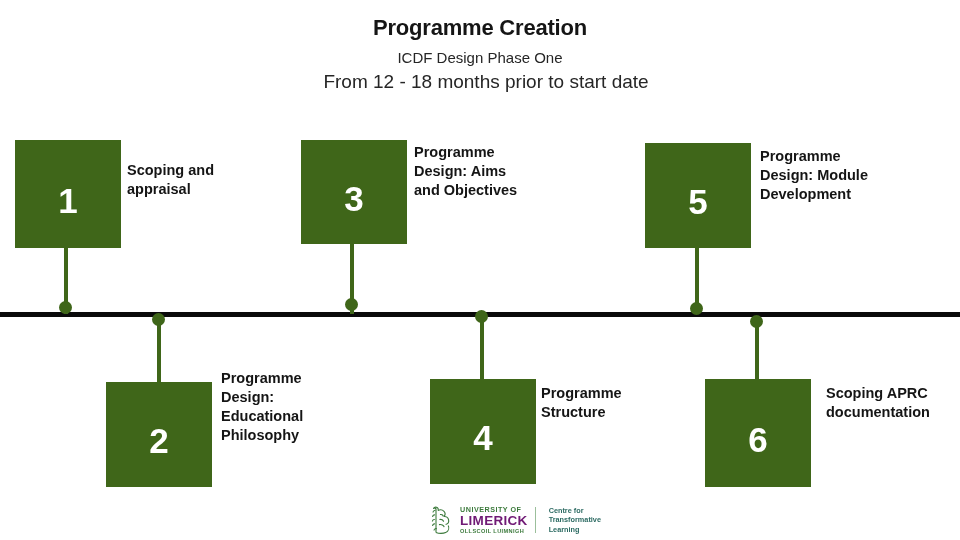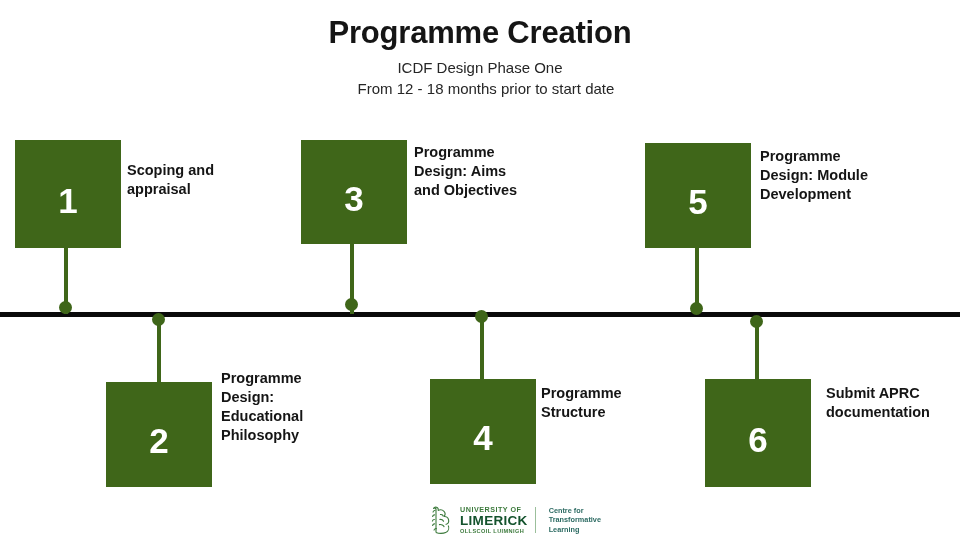--- a/index.html
+++ b/index.html
@@ -23,36 +23,36 @@
 
   
   .header {
     position: absolute;
     left: 0;
     top: 16px;
     width: 960px;
     text-align: center;
   }
   .title {
-    font-size: 31px;
+    font-size: 22px;
     font-weight: bold;
     color: #151515;
     letter-spacing: -0.2px;
     line-height: 1.12;
     margin: 0;
   }
   .subtitle {
     font-size: 15px;
     font-weight: normal;
     color: #262626;
     line-height: 1.25;
     margin: 8px 0 0 0;
   }
   .subtitle2 {
-    font-size: 15px;
+    font-size: 19px;
     font-weight: normal;
     color: #262626;
     line-height: 1.25;
     margin: 3px 0 0 0;
     padding-left: 12px;
   }
 
   
   .timeline-axis {
     position: absolute;
@@ -126,21 +126,21 @@
   }
   .ul-uni {
     font-size: 7.2px;
     font-weight: bold;
     color: #3c7a3c;
     letter-spacing: 0.5px;
   }
   .ul-lim {
     font-size: 13.5px;
     font-weight: bold;
-    color: #14532d;
+    color: #701a75;
     letter-spacing: 0.3px;
     margin-top: 1px;
   }
   .ul-oll {
     font-size: 5.6px;
     font-weight: bold;
     color: #3c7a3c;
     letter-spacing: 0.4px;
     margin-top: 1.5px;
   }
@@ -230,21 +230,21 @@
 Design: Module
 Development</div>
   </div>
 
   <div class="milestone">
     <div class="box" style="left:705px; top:379px; width:106px; height:108px;">
       <span class="box-num">6</span>
     </div>
     <div class="stem" style="left:755px; top:320px; height:62px;"></div>
     <div class="dot" style="left:750px; top:315px;"></div>
-    <div class="label" style="left:826px; top:384px; width:134px;">Submit APRC
+    <div class="label" style="left:826px; top:384px; width:134px;">Scoping APRC
 documentation</div>
   </div>
 
   <div class="footer-logo">
 
     <svg class="crest" viewBox="0 0 26 30">
       <g stroke="#3c7a3c" stroke-width="1.1" fill="none">
         <path d="M3.5 4 C3.5 2.5 5 1.8 6.5 2.3 C8 2.8 8.6 4.2 8 5.4"></path>
         <path d="M8 5.4 C10 4.4 12.6 4.8 14 6.4 C15.4 8 15.2 10.2 13.8 11.5"></path>
         <path d="M13.8 11.5 C16 11.2 18.2 12.6 18.6 14.8 C19 17 17.6 19 15.6 19.5"></path>

